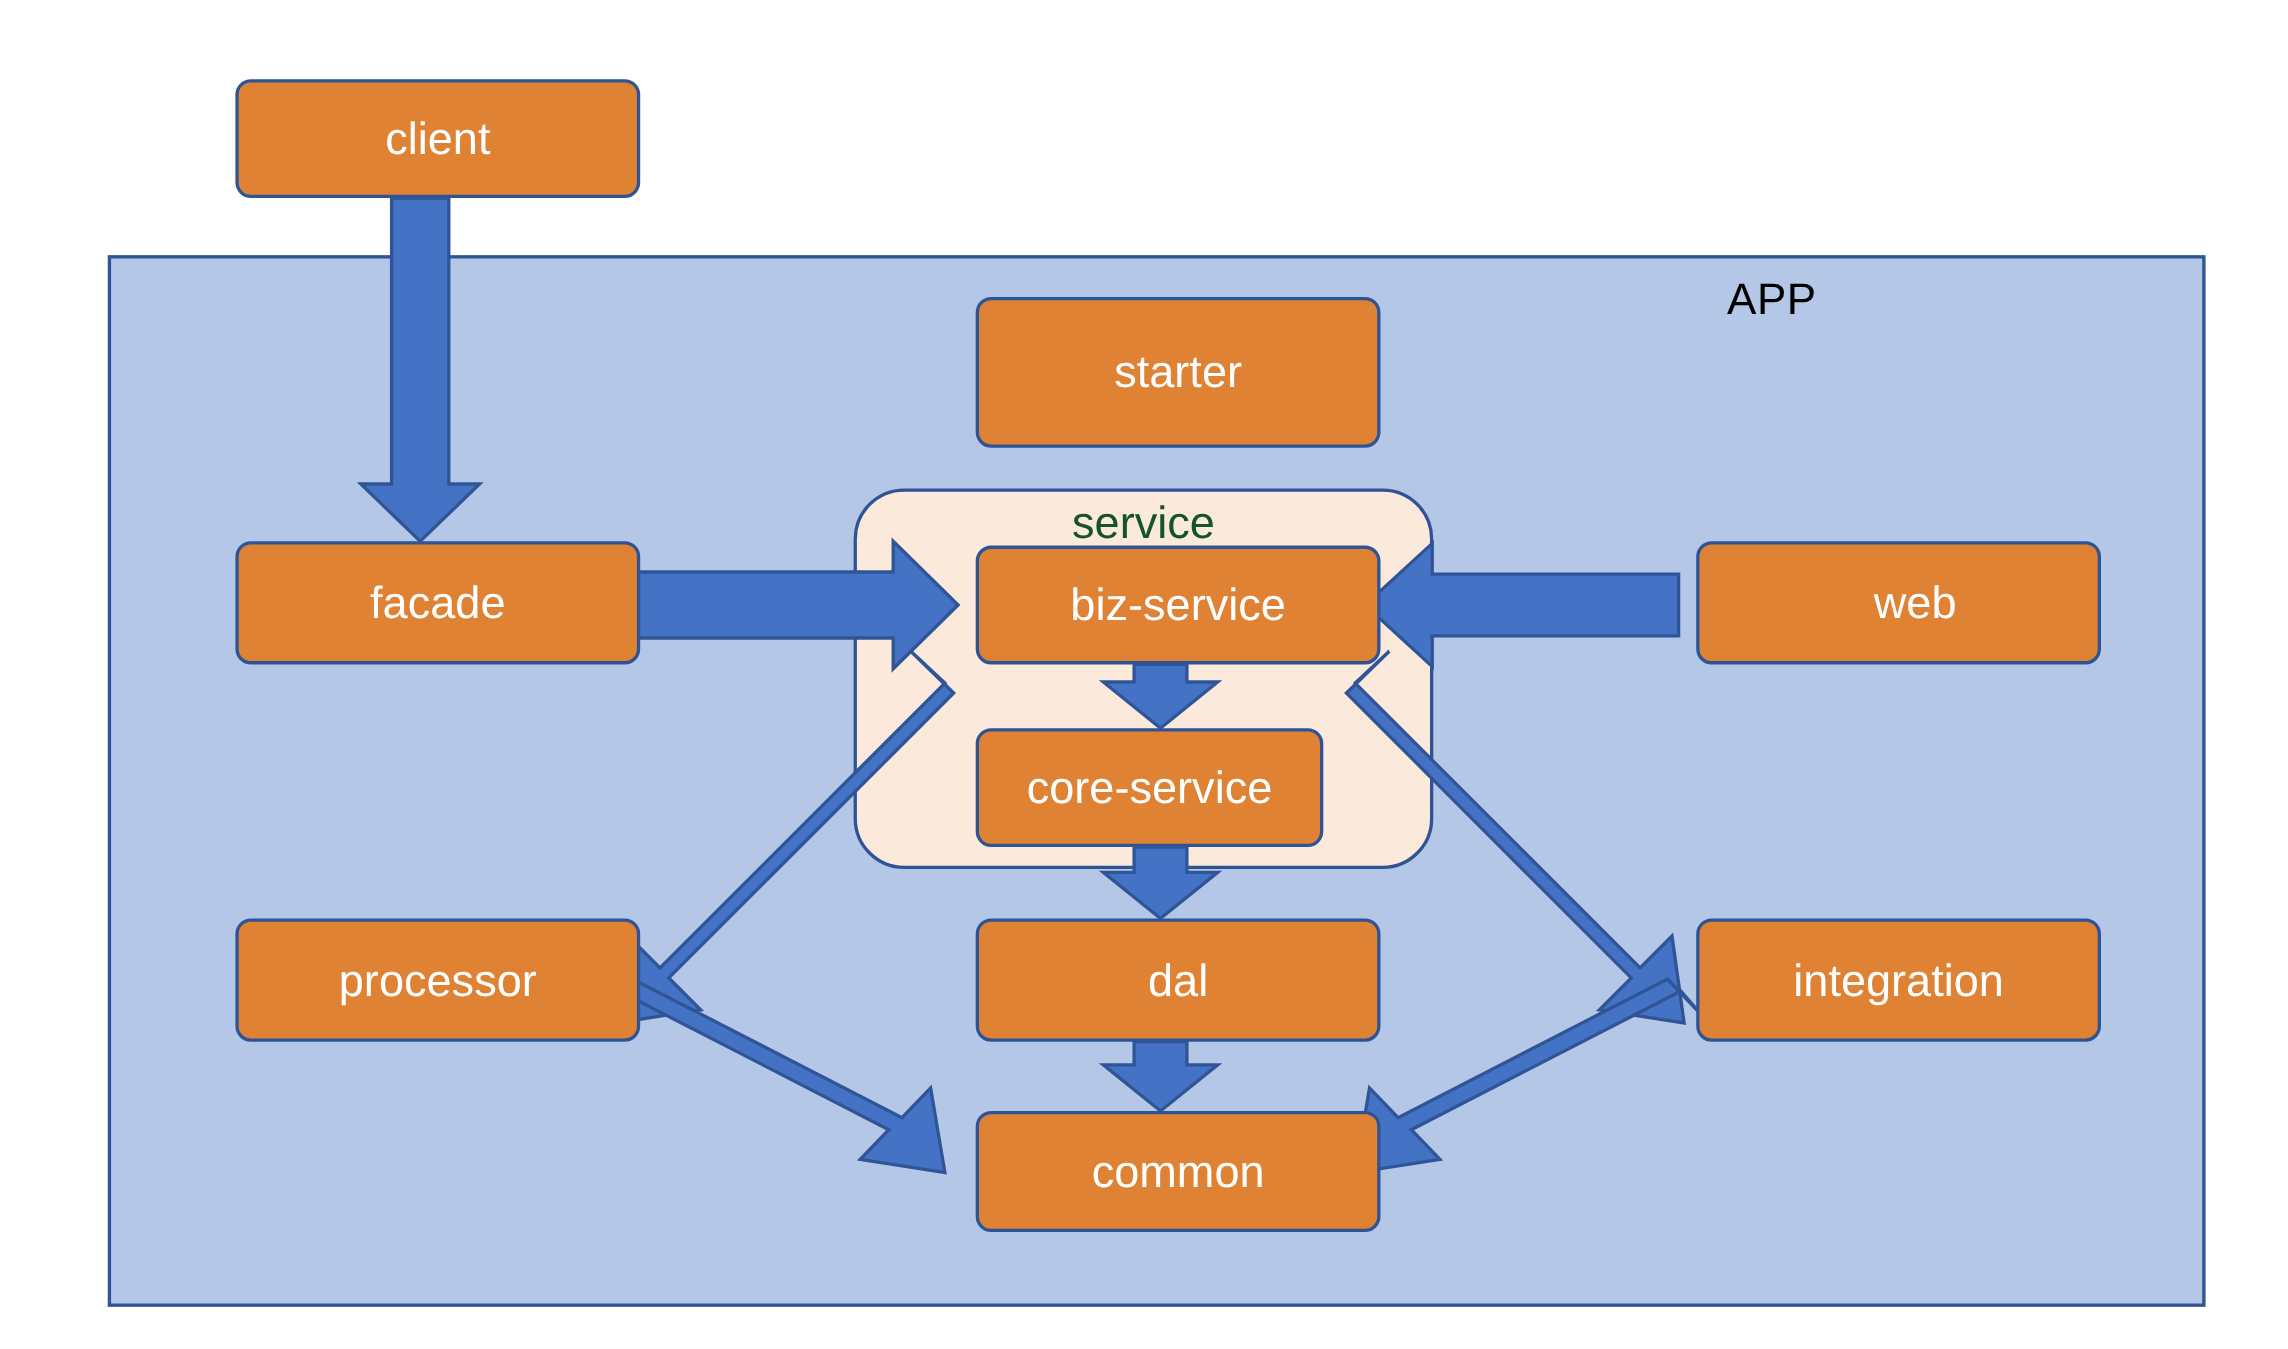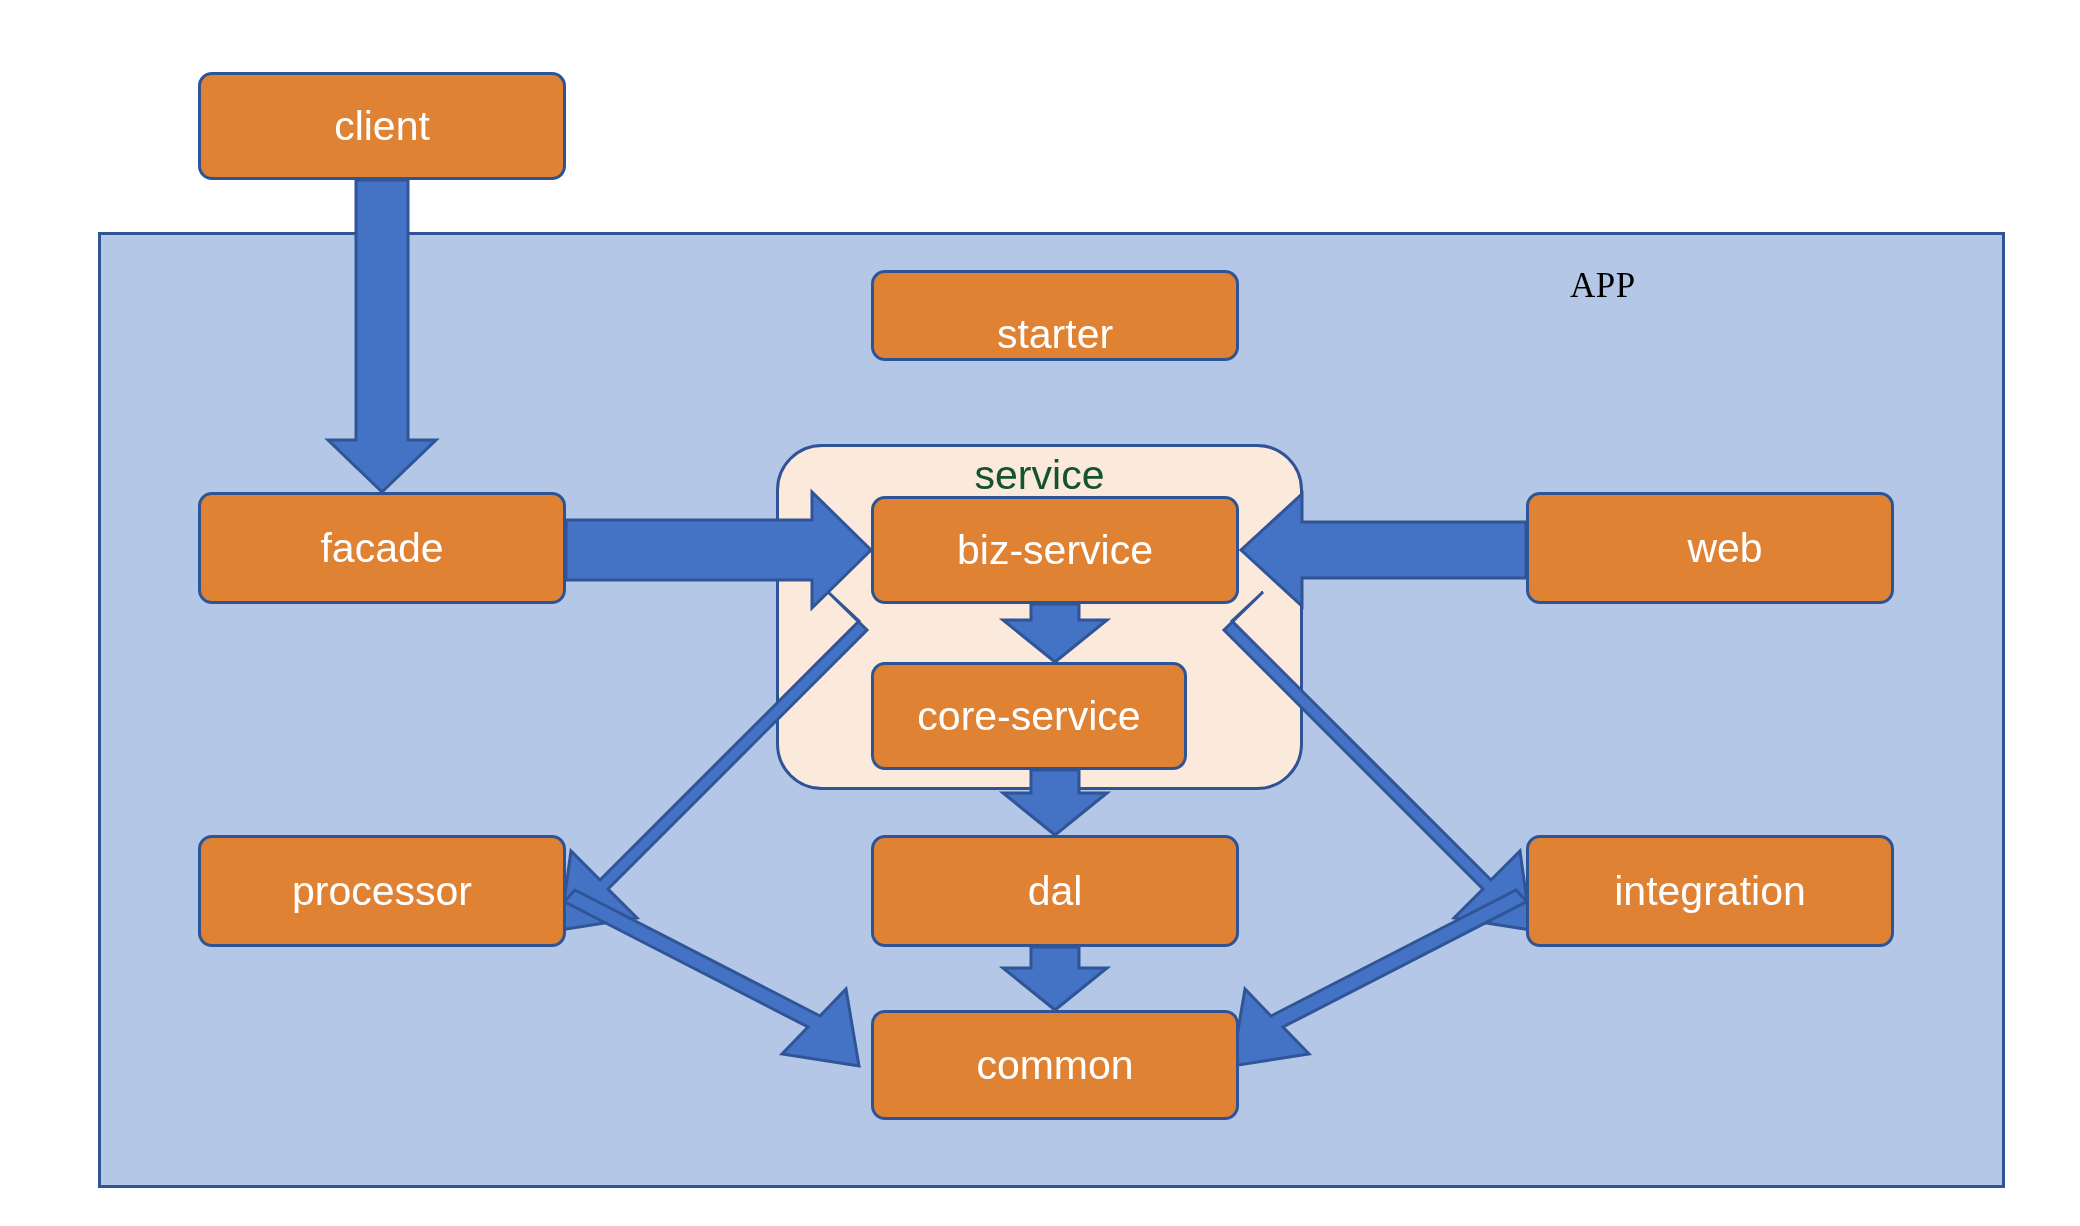--- a/index.html
+++ b/index.html
@@ -33,26 +33,25 @@
     top: 232px;
     width: 1907px;
     height: 956px;
     background: #b4c7e7;
     border: 3px solid #2f5597;
     box-sizing: border-box;
   }
   .app-label {
     position: absolute;
     left: 1570px;
-    top: 266px;
-    font-size: 35px;
+    top: 250px;
+    font-size: 40px;
     color: #000000;
     letter-spacing: 0.5px;
     white-space: nowrap;
-    font-family: Liberation Serif, serif;
   }
   .service-container {
     position: absolute;
     left: 776px;
     top: 444px;
     width: 527px;
     height: 346px;
     background: #fbe9dc;
     border: 3px solid #2e5496;
     border-radius: 46px;
@@ -73,26 +72,27 @@
     background: #e08234;
     border: 3px solid #2e5496;
     border-radius: 14px;
     box-sizing: border-box;
     display: flex;
     align-items: center;
     justify-content: center;
     color: #ffffff;
     font-size: 41px;
     white-space: nowrap;
+    margin-left: 16px;
   }
   
   #node-client      { left: 198px;  top: 72px;  width: 368px; height: 108px; }
   #node-facade      { left: 198px;  top: 492px; width: 368px; height: 112px; }
   #node-processor   { left: 198px;  top: 835px; width: 368px; height: 112px; }
-  #node-starter     { left: 871px;  top: 270px; width: 368px; height: 91px; align-items: flex-end; }
+  #node-starter     { left: 871px;  top: 270px; width: 368px; height: 137px; }
   #node-biz-service { left: 871px;  top: 496px; width: 368px; height: 108px; }
   #node-core-service{ left: 871px;  top: 662px; width: 316px; height: 108px; justify-content: center; }
   #node-dal         { left: 871px;  top: 835px; width: 368px; height: 112px; }
   #node-common      { left: 871px;  top: 1010px;width: 368px; height: 110px; }
   #node-web         { left: 1526px; top: 492px; width: 368px; height: 112px; padding-left: 30px; }
   #node-integration { left: 1526px; top: 835px; width: 368px; height: 112px; }
 </style>
 </head>
 <body>
 

